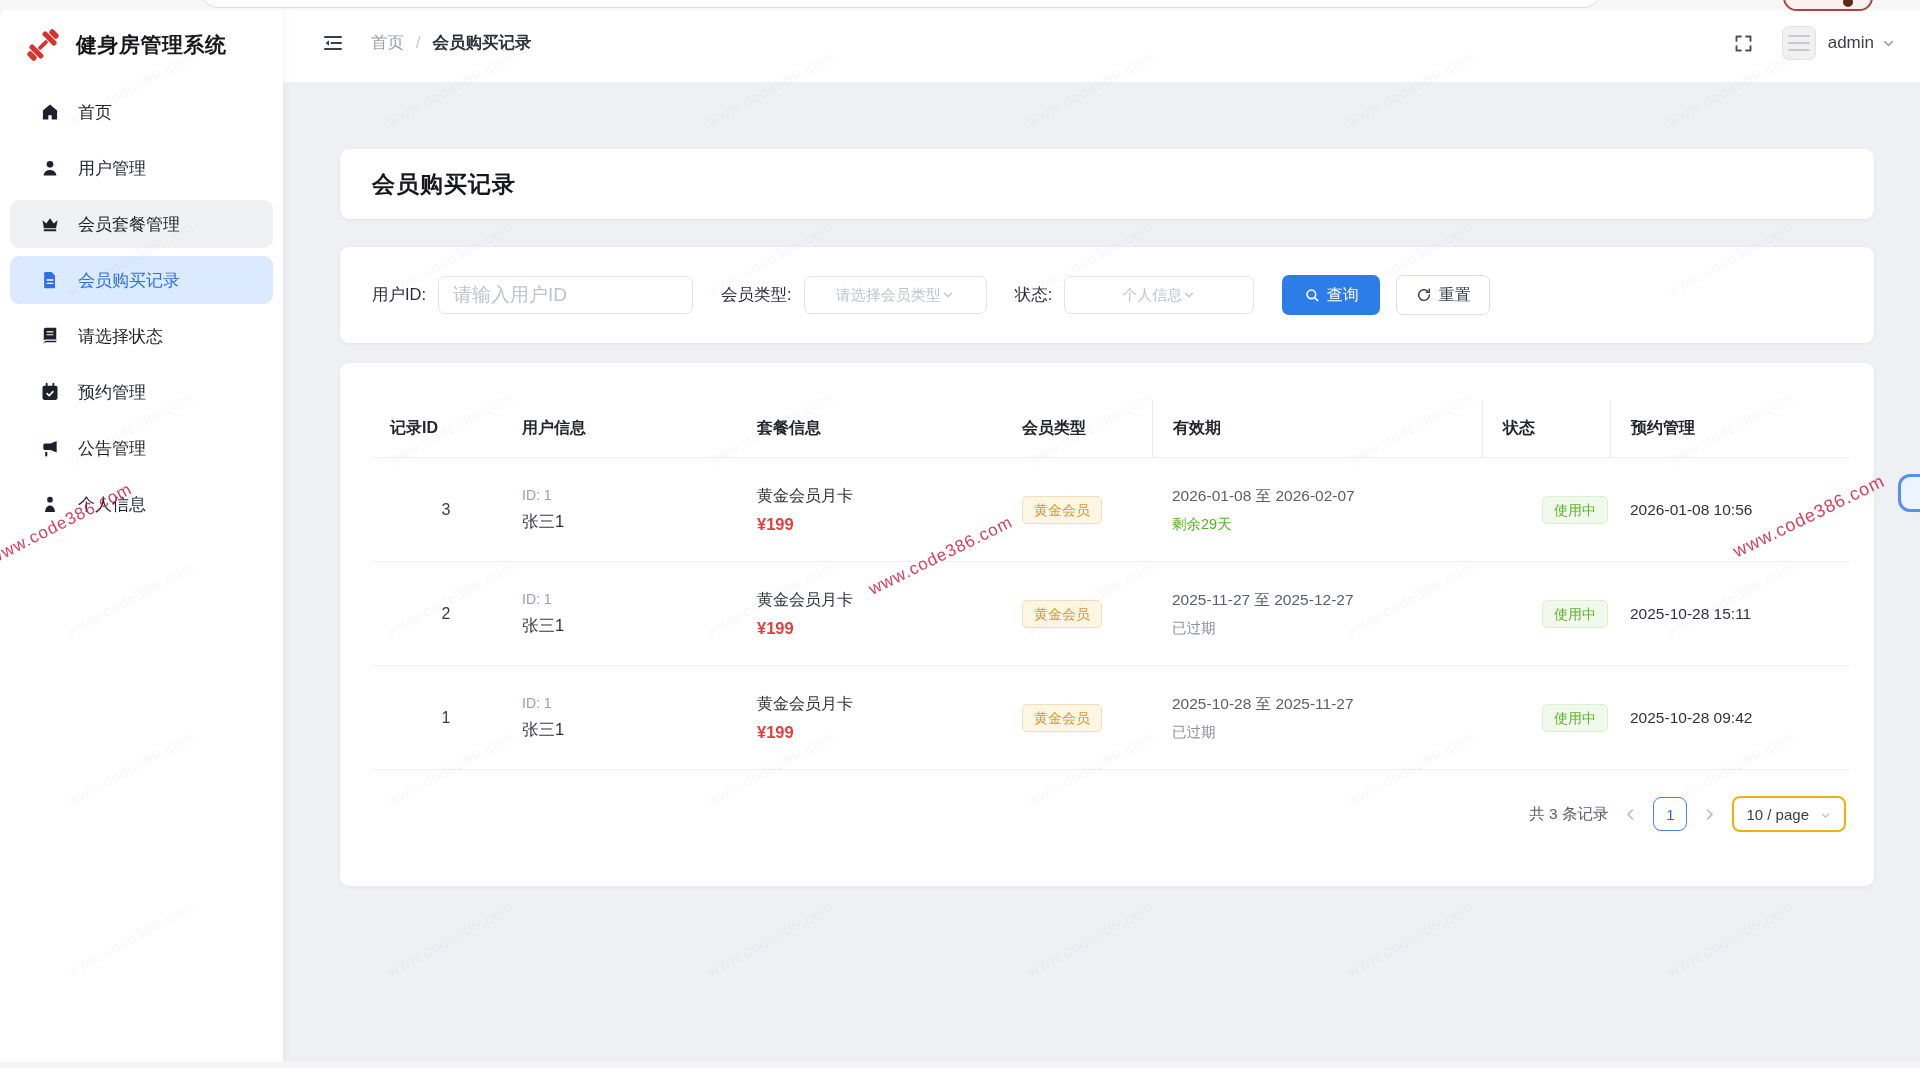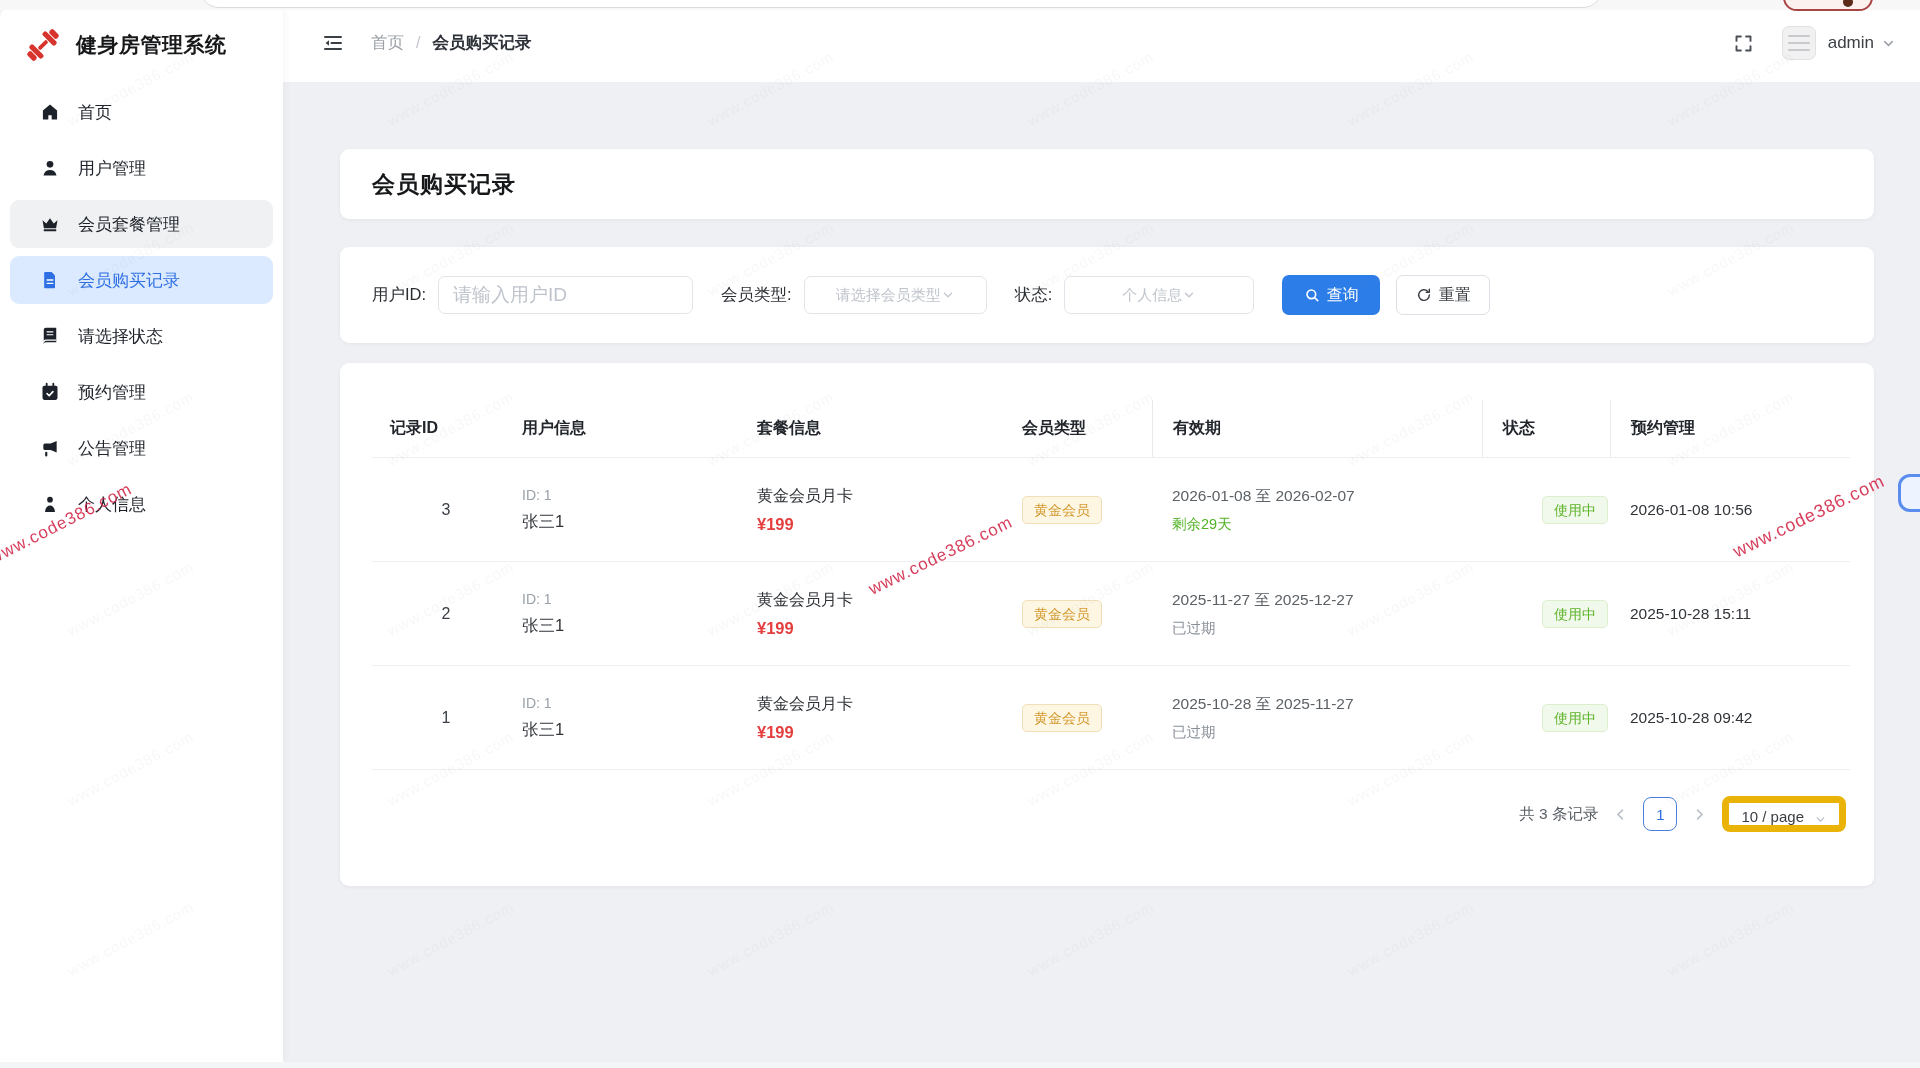--- a/index.html
+++ b/index.html
@@ -86,21 +86,21 @@
   .badge.gold{background:#fdf6e3;border:1px solid #f0e0b8;color:#d29a2f}
   .badge.green{background:#f0f9eb;border:1px solid #dcefcd;color:#5eb329}
   .td.c6{align-items:flex-start}
   .td.c6 .badge{margin-left:40px}
 
   .pagination{display:flex;align-items:center;justify-content:flex-end;margin-top:26px;gap:15px;padding-right:4px}
   .pg-total{font-size:15.5px;color:#5a5f66}
   .pg-arrow{width:15px;height:15px;color:#b9bfc7;cursor:pointer}
   .pg-arrow svg{width:15px;height:15px}
   .pg-page{width:34px;height:34px;border:1px solid #4c7fe0;border-radius:8px;background:#fff;color:#2d6fe0;font-size:15px;display:flex;align-items:center;justify-content:center;cursor:pointer}
-  .pg-size{height:36px;border:7px solid #eab308;border-radius:8px;background:#fff;display:flex;align-items:flex-end;gap:10px;padding:0 12px;font-size:15px;color:#3c4045;cursor:pointer}
+  .pg-size{height:36px;border:2px solid #eab308;border-radius:8px;background:#fff;display:flex;align-items:center;gap:10px;padding:0 12px;font-size:15px;color:#3c4045;cursor:pointer}
   .pg-size .sel-chevron{width:13px;height:13px;color:#b9bfc7}
   .pg-size .sel-chevron svg{width:13px;height:13px}
 
   
   .float-widget{position:absolute;left:1898px;top:474px;width:38px;height:38px;border-radius:12px;background:#eef4ff;border:3px solid #5b8def;z-index:45}
 
   
   .wm-layer{position:absolute;left:0;top:0;width:1920px;height:1068px;pointer-events:none;z-index:40}
   .wm{position:absolute;white-space:nowrap;letter-spacing:1px}
   .wm.red{color:#d22a4a;opacity:.9;font-size:17px}

